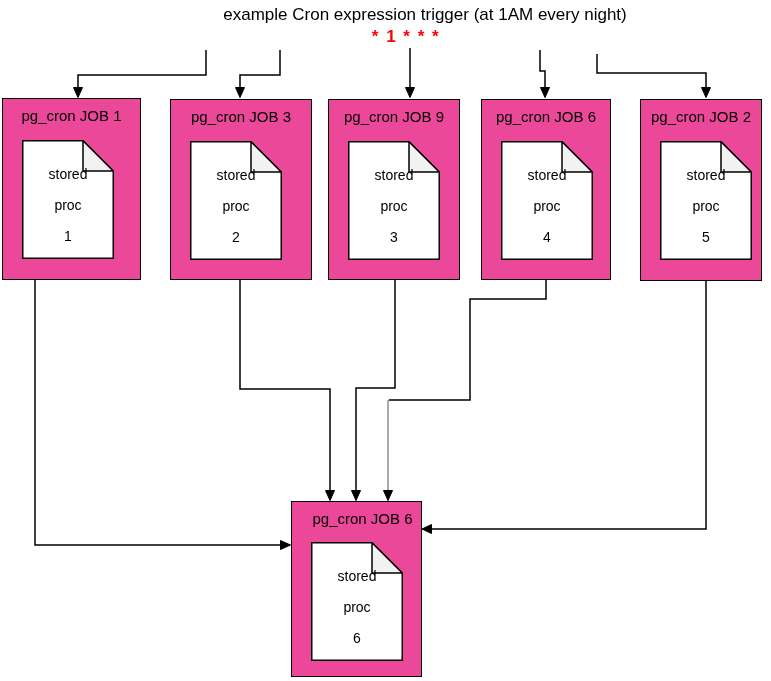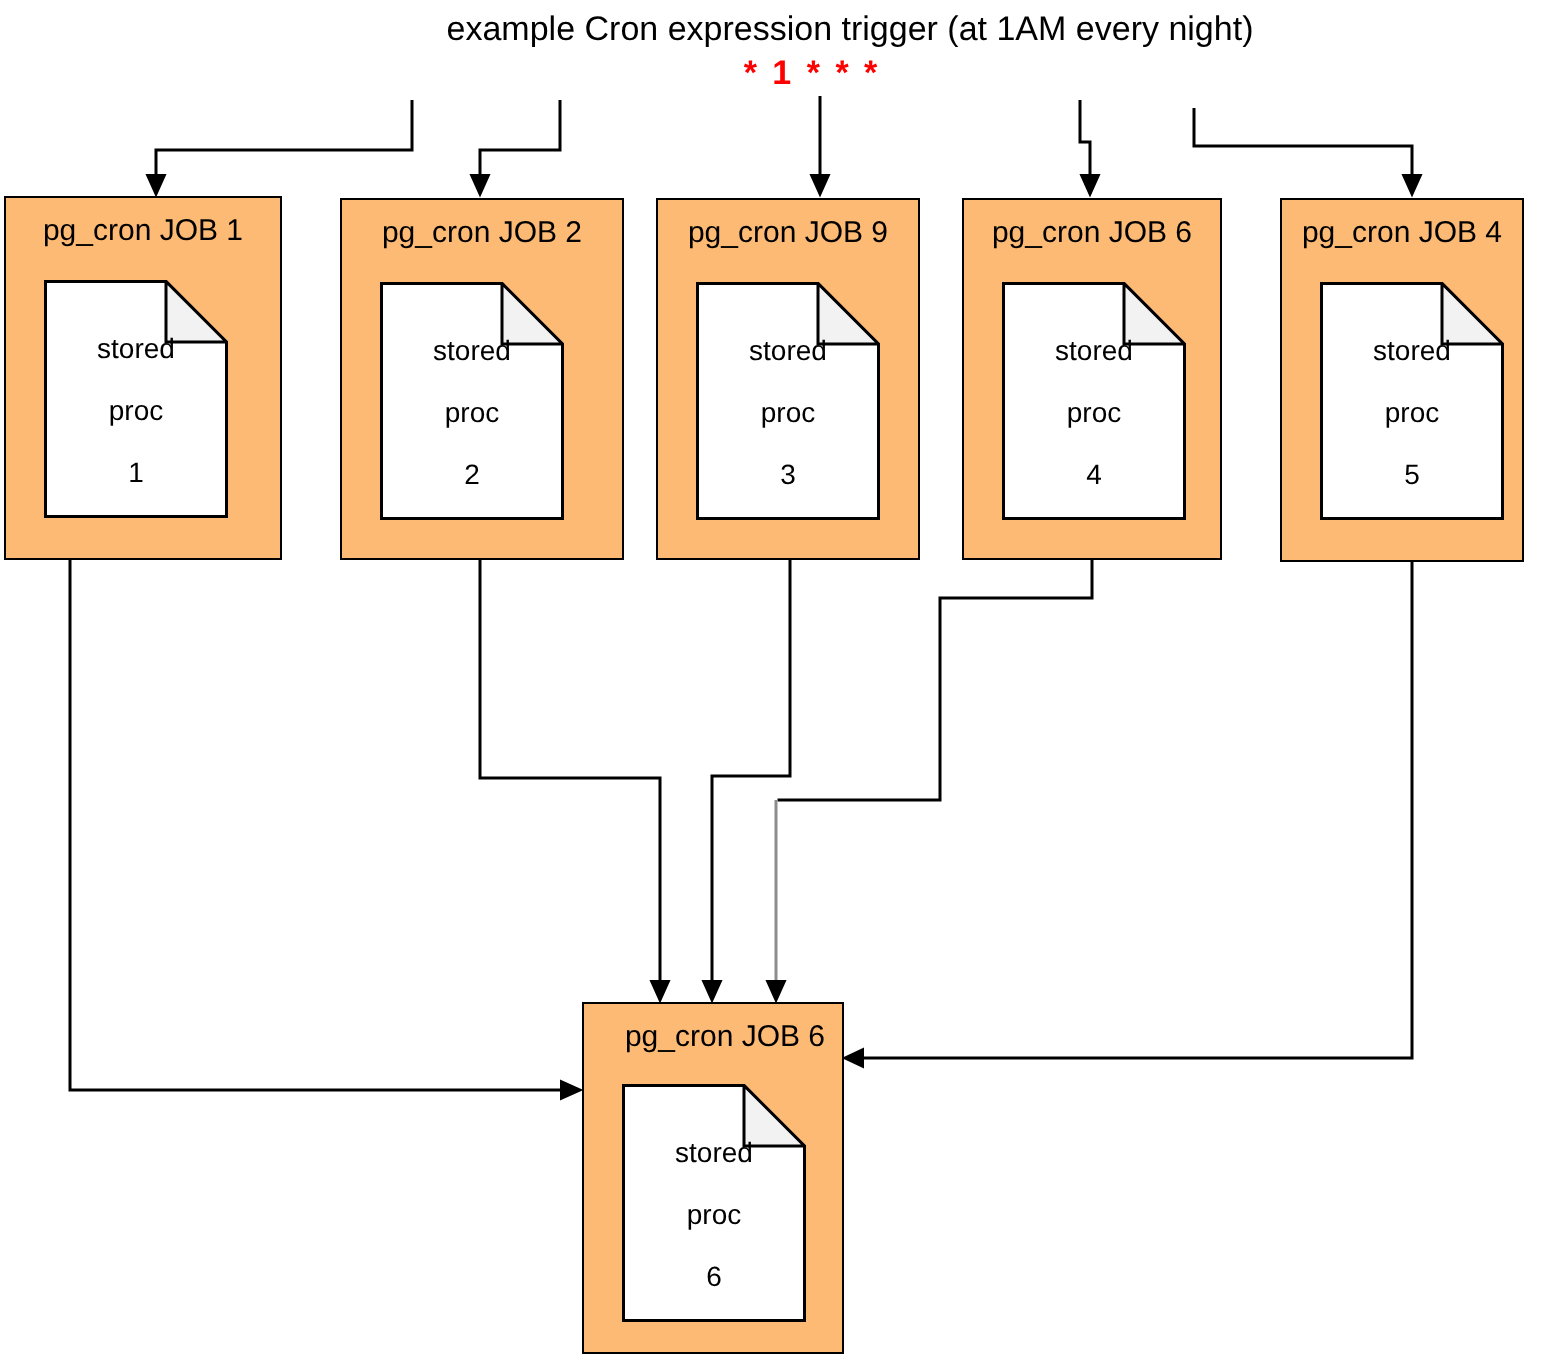--- a/index.html
+++ b/index.html
@@ -14,21 +14,21 @@
   .cron{
     position:absolute;top:27px;left:406px;transform:translateX(-50%);
     font-size:17px;font-weight:bold;letter-spacing:1.5px;
     color:#FF0000;white-space:nowrap;
   }
   .edges{position:absolute;left:0;top:0;}
   .edges path{fill:none;stroke:#000000;stroke-width:1.5;}
   .edges path.gray{stroke:#8C8C8C;}
   .edges polygon{fill:#000000;stroke:#000000;stroke-width:1;}
   .node{
-    position:absolute;background:#fdba74;border:1.5px solid #000000;
+    position:absolute;background:#ec4899;border:1.5px solid #000000;
     box-sizing:border-box;
   }
   .node-label{
     text-align:center;padding-top:8px;font-size:15px;color:#000;
     white-space:nowrap;
   }
   .doc{position:absolute;left:19px;top:41px;width:92px;height:119px;}
   .node-6 .doc{top:40px;}
   .doc svg{position:absolute;left:0;top:0;display:block;}
   .doc-body{fill:#ffffff;stroke:#000000;stroke-width:1.5;}
@@ -103,21 +103,21 @@
       </svg>
       <div class="doc-text">
         <span>stored</span>
         <span>proc</span>
         <span>1</span>
       </div>
     </div>
   </div>
 
   <div class="node node-2" style="left:170px;top:99px;width:142px;height:181px;">
-    <div class="node-label">pg_cron JOB 2</div>
+    <div class="node-label">pg_cron JOB 3</div>
     <div class="doc">
       <svg width="92" height="119" viewBox="0 0 92 119">
         <path class="doc-body" d="M0.75,0.75 L61,0.75 L91.25,31 L91.25,118.25 L0.75,118.25 Z"></path>
         <path class="doc-fold" d="M61,0.75 L61,31 L91.25,31 Z"></path>
       </svg>
       <div class="doc-text">
         <span>stored</span>
         <span>proc</span>
         <span>2</span>
       </div>
@@ -148,21 +148,21 @@
       </svg>
       <div class="doc-text">
         <span>stored</span>
         <span>proc</span>
         <span>4</span>
       </div>
     </div>
   </div>
 
   <div class="node node-5" style="left:640px;top:99px;width:122px;height:182px;">
-    <div class="node-label">pg_cron JOB 4</div>
+    <div class="node-label">pg_cron JOB 2</div>
     <div class="doc">
       <svg width="92" height="119" viewBox="0 0 92 119">
         <path class="doc-body" d="M0.75,0.75 L61,0.75 L91.25,31 L91.25,118.25 L0.75,118.25 Z"></path>
         <path class="doc-fold" d="M61,0.75 L61,31 L91.25,31 Z"></path>
       </svg>
       <div class="doc-text">
         <span>stored</span>
         <span>proc</span>
         <span>5</span>
       </div>

